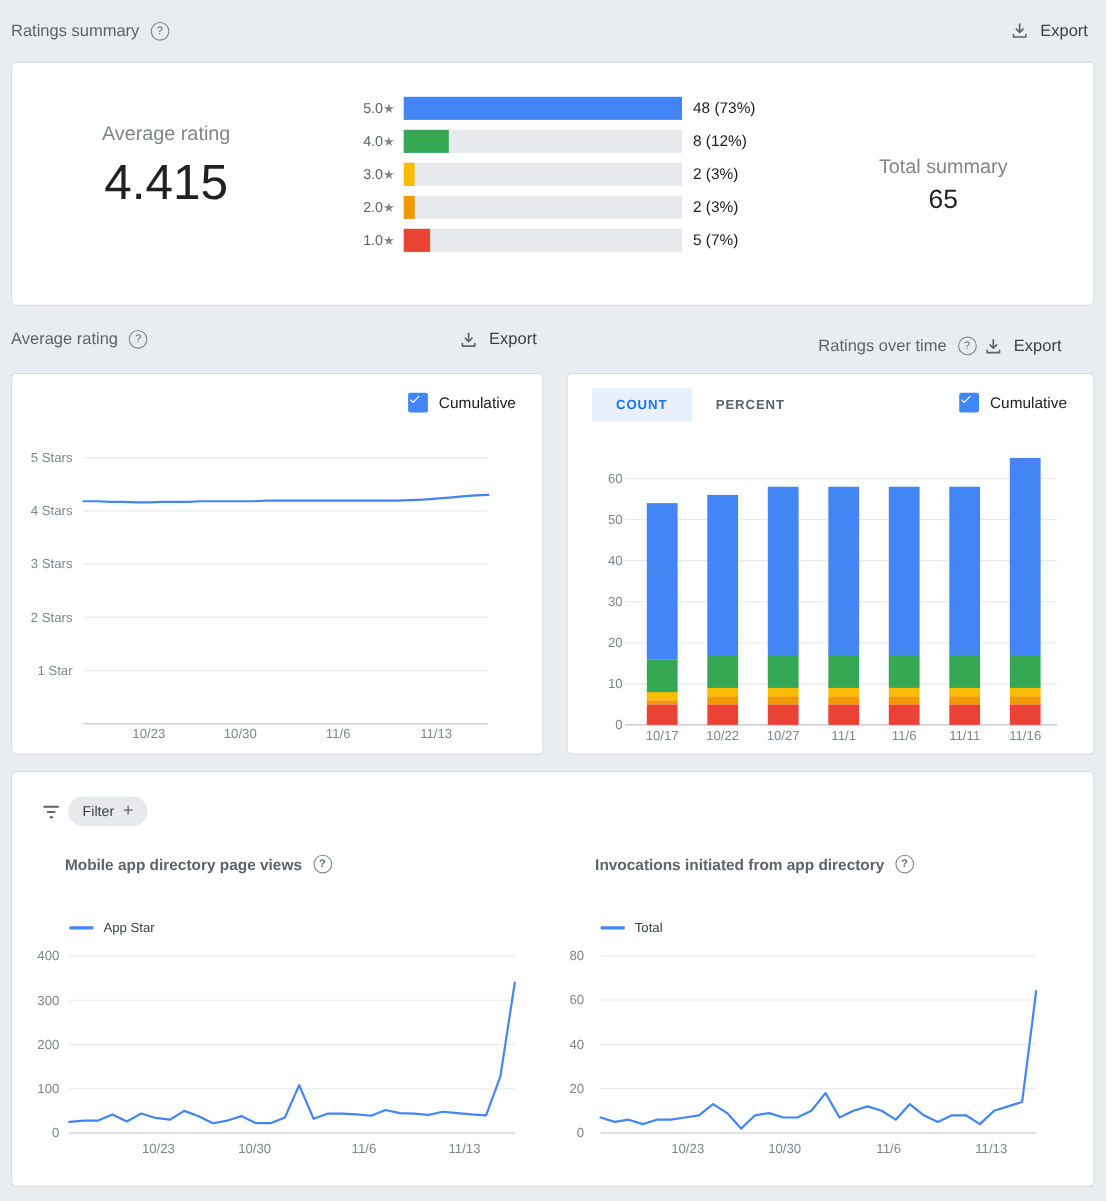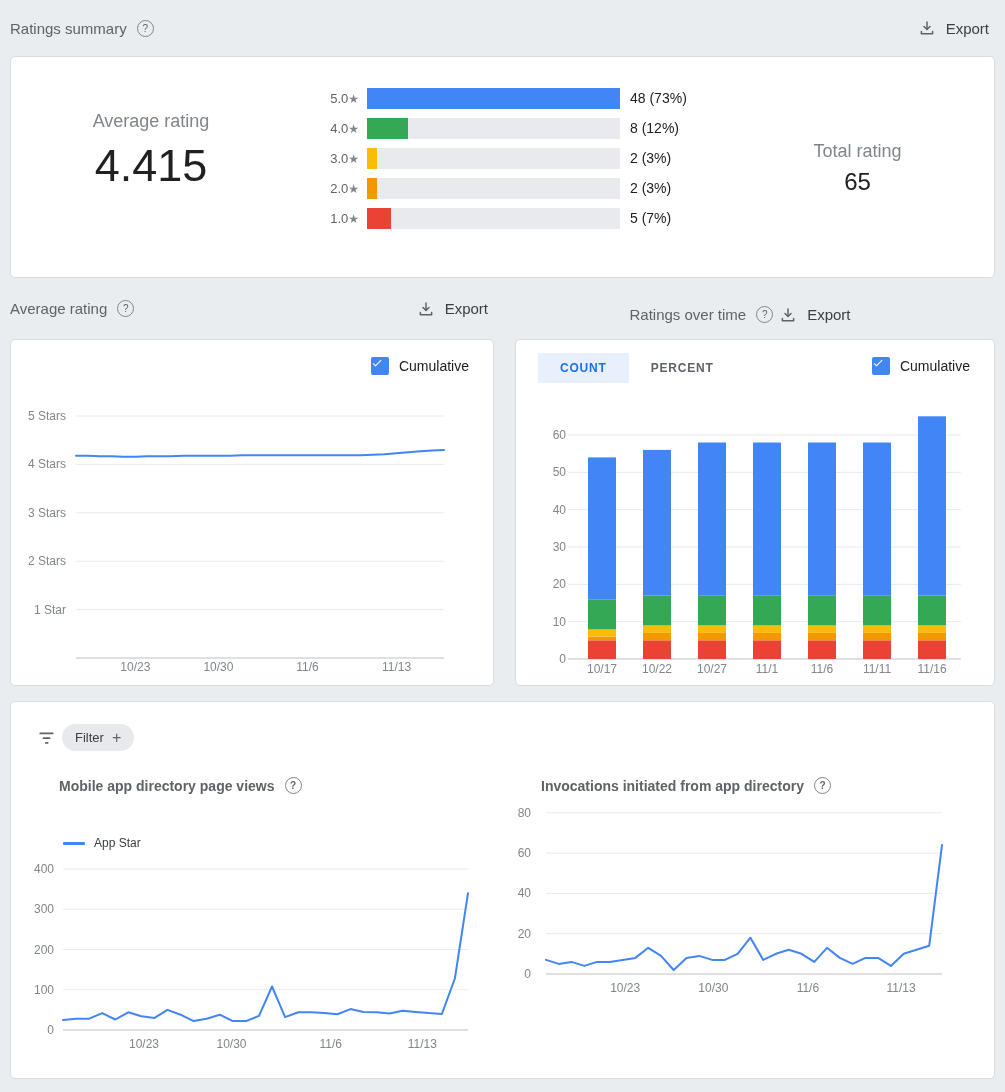--- a/index.html
+++ b/index.html
@@ -35,21 +35,21 @@
   .dist-label .star{color:#80868b;font-size:12px;}
   .dist-track{width:253px;height:21px;background:#e8eaed;flex:0 0 auto;}
   .dist-fill{height:100%;}
   .dist-value{margin-left:10px;font-size:14px;color:#202124;white-space:nowrap;}
   .total-block{flex:1;text-align:center;padding-top:84px;}
   .total-value{font-size:24px;color:#202124;margin-top:6px;}
 
   
   .row-headers{display:flex;height:61px;align-items:center;}
   .half-left{width:484px;margin-right:21px;display:flex;justify-content:space-between;align-items:center;}
-  .half-right{flex:1;display:flex;justify-content:center;align-items:center;margin-top:12px;}
+  .half-right{flex:1;display:flex;justify-content:flex-end;align-items:center;margin-top:12px;}
 
   
   .charts-row{display:flex;}
   .chart-card{height:347px;position:relative;overflow:hidden;}
   .chart-card.left{width:484px;margin-right:21px;}
   .chart-card.right{flex:1;}
   .chart-card svg{position:absolute;left:0;top:0;}
   .cumulative{position:absolute;top:17px;right:24px;display:flex;align-items:center;gap:10px;
         font-size:14px;color:#202124;cursor:pointer;z-index:2;}
   .checkbox{width:18px;height:18px;background:#4285f4;border-radius:2px;
@@ -136,21 +136,21 @@
         </div>
         <div class="dist-row">
           <span class="dist-label">1.0<span class="star">★</span></span>
           <div class="dist-track">
             <div class="dist-fill" style="width:9.6%;background:#ea4335"></div>
           </div>
           <span class="dist-value">5 (7%)</span>
         </div>
       </div>
     <div class="total-block">
-      <div class="block-label">Total rating</div>
+      <div class="block-label">Total summary</div>
       <div class="total-value">65</div>
     </div>
   </div>
 
   <div class="row-headers">
     <div class="half-left">
       <div class="sec-title">
         <span>Average rating</span>
         <span class="help">?</span>
       </div>
@@ -322,20 +322,24 @@
             <text x="309.8225806451613" y="188" text-anchor="middle" class="axis-label">11/6</text>
             <text x="401.2741935483871" y="188" text-anchor="middle" class="axis-label">11/13</text>
             <polyline points="42.0,159.9 55.1,158.7 68.1,158.7 81.2,153.1 94.3,159.5 107.3,152.3 120.4,156.3 133.5,157.9 146.5,149.9 159.6,154.7 172.6,161.1 185.7,158.7 198.8,154.7 211.8,161.1 224.9,161.1 238.0,155.9 251.0,126.5 264.1,157.1 277.2,152.3 290.2,152.3 303.3,153.1 316.4,154.3 329.4,149.1 342.5,151.9 355.5,152.3 368.6,153.5 381.7,150.7 394.7,151.9 407.8,153.1 420.9,153.9 433.9,118.5 447.0,33.2" fill="none" stroke="#4285f4" stroke-width="2" stroke-linejoin="round" stroke-linecap="round"></polyline>
           </svg>
       </div>
       <div class="dir-col-right">
         <div class="dir-title">
           <span>Invocations initiated from app directory</span>
           <span class="help">?</span>
         </div>
+        <div class="legend">
+          <span class="legend-line"></span>
+          <span>Total</span>
+        </div>
         <svg class="dir-chart" width="480" height="200" viewBox="0 0 480 200">
             <text x="28" y="174" text-anchor="end" class="axis-label">0</text>
             <line x1="43" y1="129.7" x2="439" y2="129.7" stroke="#e8eaed" stroke-width="1"></line>
             <text x="28" y="133.7" text-anchor="end" class="axis-label">20</text>
             <line x1="43" y1="89.39999999999999" x2="439" y2="89.39999999999999" stroke="#e8eaed" stroke-width="1"></line>
             <text x="28" y="93.39999999999999" text-anchor="end" class="axis-label">40</text>
             <line x1="43" y1="49.099999999999994" x2="439" y2="49.099999999999994" stroke="#e8eaed" stroke-width="1"></line>
             <text x="28" y="53.099999999999994" text-anchor="end" class="axis-label">60</text>
             <line x1="43" y1="8.799999999999983" x2="439" y2="8.799999999999983" stroke="#e8eaed" stroke-width="1"></line>
             <text x="28" y="12.799999999999983" text-anchor="end" class="axis-label">80</text>

